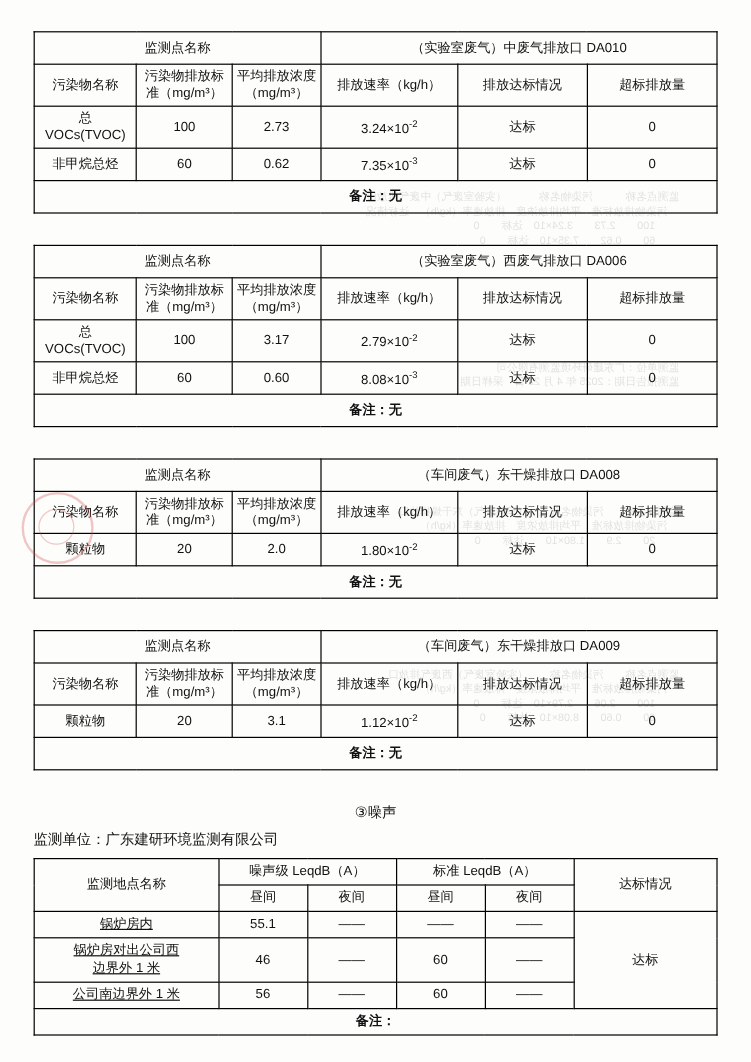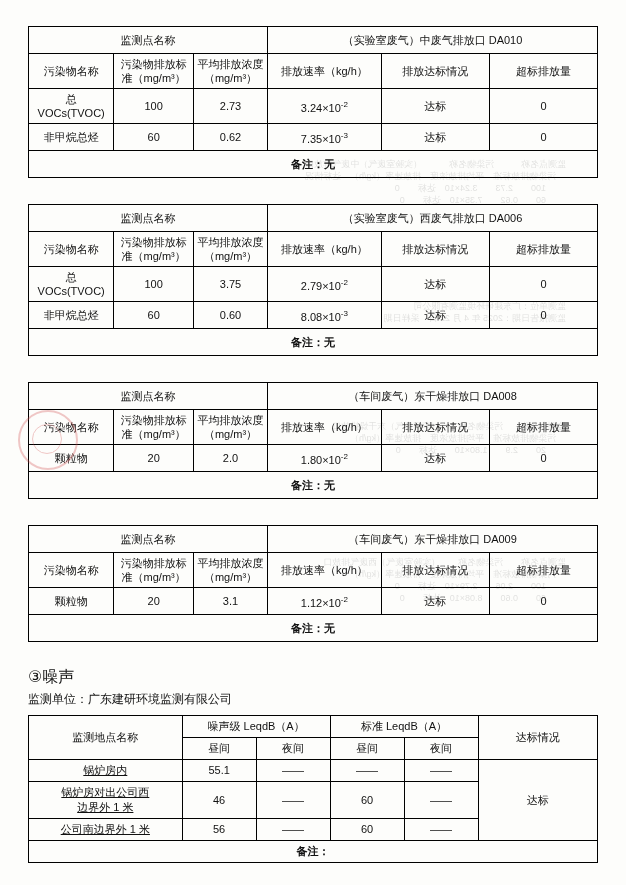--- a/index.html
+++ b/index.html
@@ -60,23 +60,24 @@
   td.hdr{font-size:11px;}
   td.note{
     text-align:left;
     padding-left:6px;
     font-size:11px;
     font-weight:bold;
   }
   .blk{margin-bottom:26px;}
   sup{font-size:8px;vertical-align:super;}
   .sec-title{
-    font-size:16px;
+    font-size:12px;
     margin:6px 0 4px 0;
     line-height:18px;
+    text-align:center;
   }
   .meta{
     font-size:12px;
     line-height:19px;
   }
   .noise-wrap{margin-top:6px;}
   table.noise td{
     border:1px solid #000;
     text-align:center;
     vertical-align:middle;
@@ -193,21 +194,21 @@
           <span>平均排放浓度</span><br>
           <span>（mg/m³）</span>
         </td>
         <td>排放速率（kg/h）</td>
         <td>排放达标情况</td>
         <td>超标排放量</td>
       </tr>
       <tr>
         <td>总 VOCs(TVOC)</td>
         <td>100</td>
-        <td>3.75</td>
+        <td>3.17</td>
         <td><span>2.79×10</span><sup>-2</sup></td>
         <td>达标</td>
         <td>0</td>
       </tr>
       <tr>
         <td>非甲烷总烃</td>
         <td>60</td>
         <td>0.60</td>
         <td><span>8.08×10</span><sup>-3</sup></td>
         <td>达标</td>

